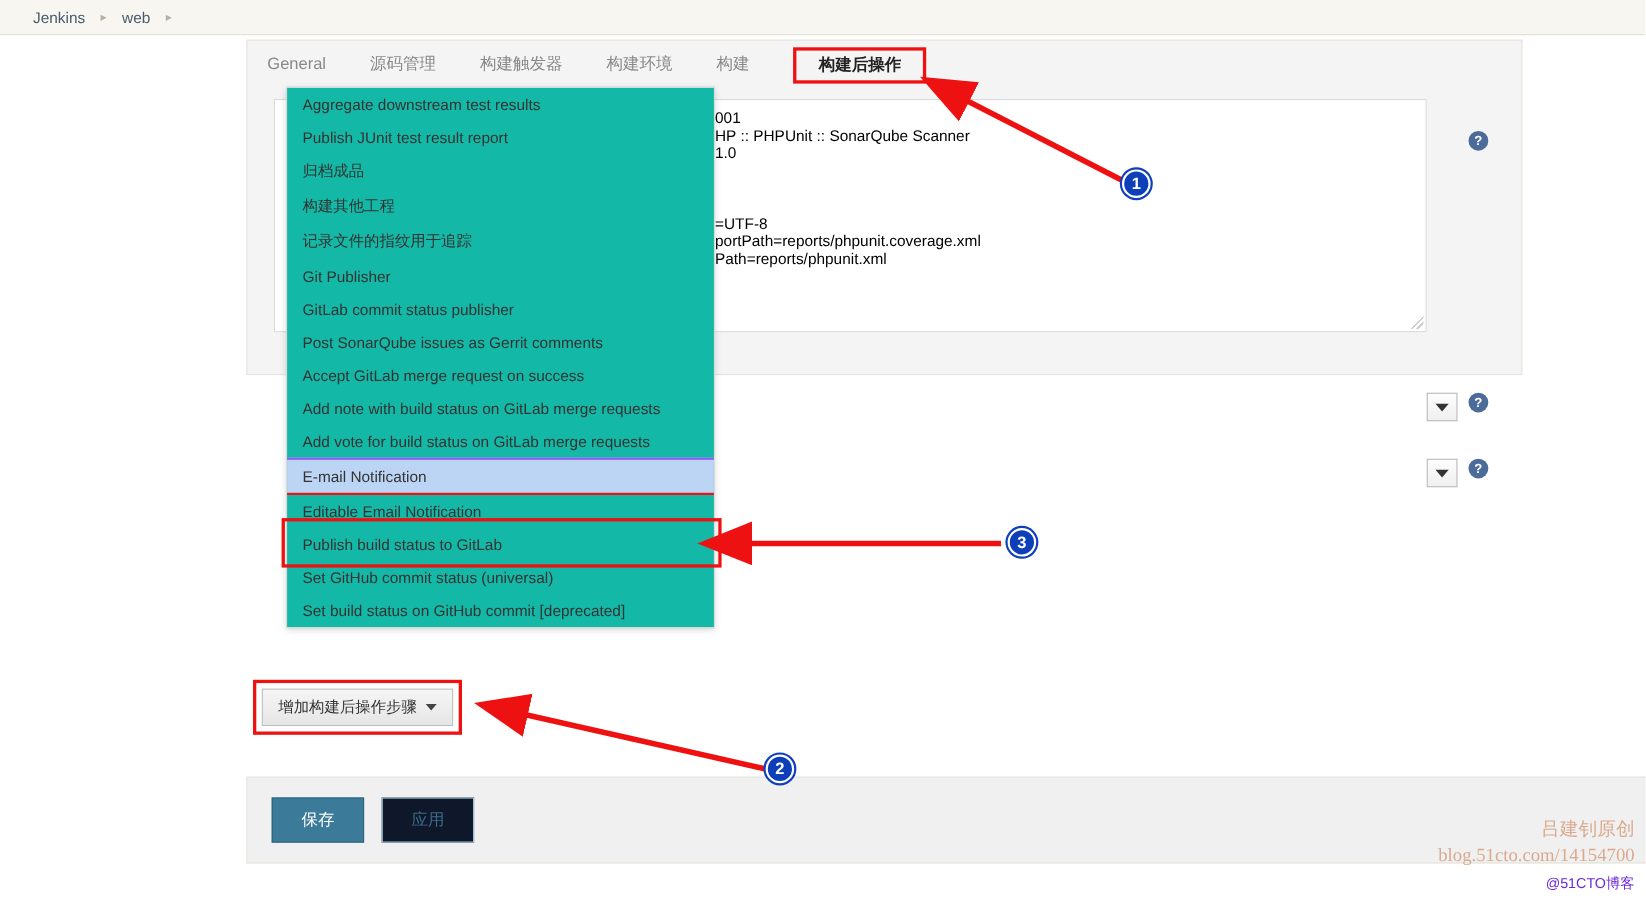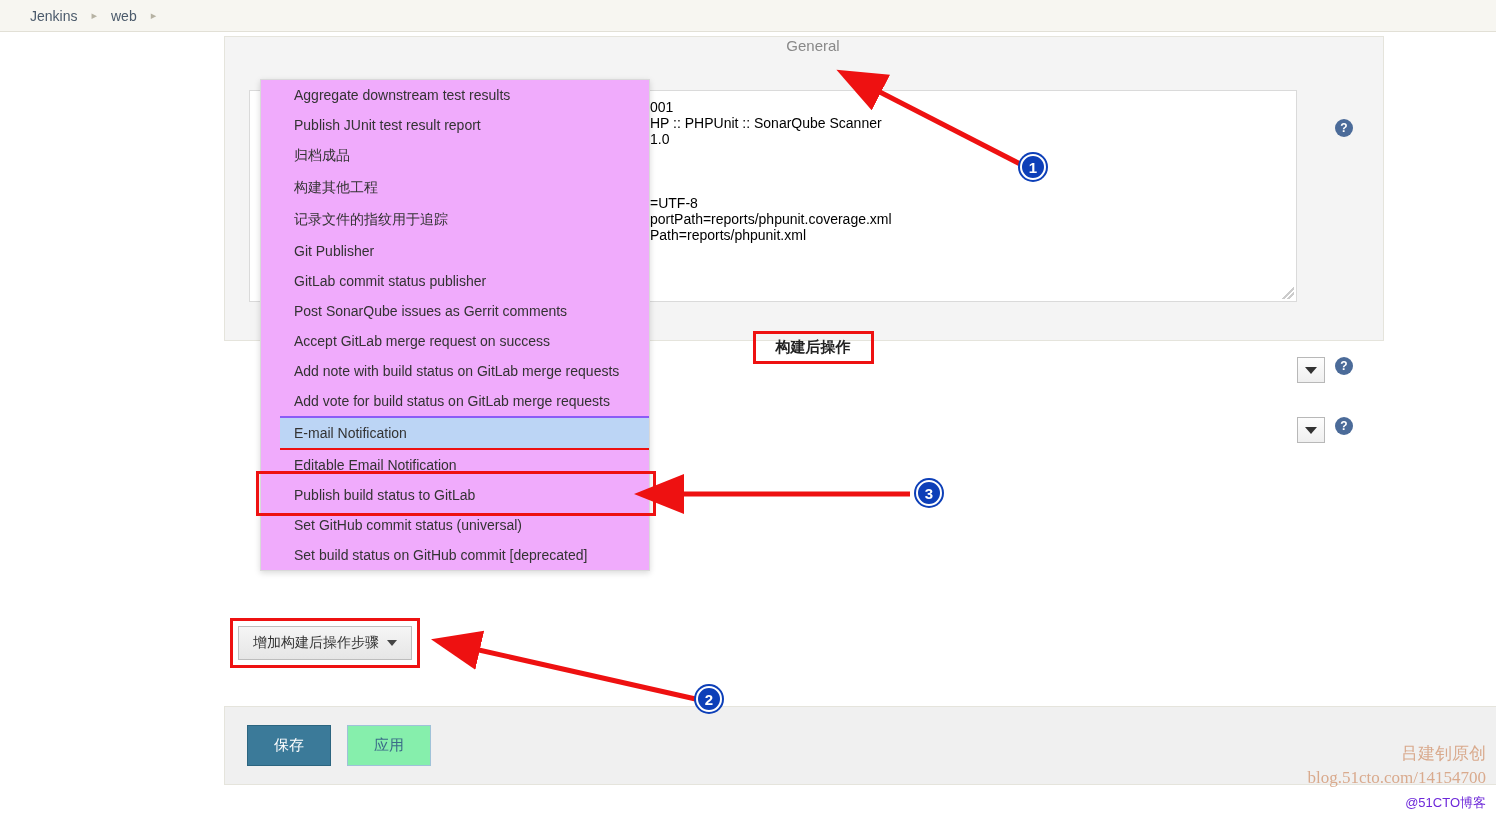--- a/index.html
+++ b/index.html
@@ -39,21 +39,20 @@
     border: 1px solid #e5e4dc;
   }
   .tab-bar {
     height: 43px;
     display: flex;
     align-items: center;
     padding-left: 18px;
     gap: 40px;
     font-size: 15px;
     color: #888;
-    flex-direction: column;
   }
   .tab-bar .tab { cursor: pointer; }
   .tab-bar .active-wrap {
     border: 3px solid #e11;
     padding: 4px 20px;
     position: relative;
     top: 1px;
   }
   .tab-bar .active-wrap .tab {
     color: #222;
@@ -112,25 +111,24 @@
   .collapse-row1-help { top: 320px; }
   .collapse-row2-btn { top: 380px; }
   .collapse-row2-help { top: 380px; }
   .help-top { top: 82px; }
 
   .dropdown-menu {
     position: absolute;
     left: 260px;
     top: 79px;
     width: 390px;
-    background: #f0abfc;
+    background: #14b8a6;
     border: 1px solid #d9d9d9;
     box-shadow: 0 2px 6px rgba(0,0,0,0.15);
     z-index: 30;
-    padding-left: 19px;
   }
   .dropdown-menu .menu-item {
     padding: 7px 14px;
     font-size: 14px;
     color: #333;
     cursor: pointer;
   }
   .dropdown-menu .menu-item.highlight {
     background: #bcd5f5;
     border-top: 2px solid #8b5cf6;
@@ -173,21 +171,21 @@
   }
   .save-btn {
     background: #3b7a99;
     color: #fff;
     border: 1px solid #2c6580;
     padding: 10px 26px;
     font-size: 15px;
     cursor: pointer;
   }
   .apply-btn {
-    background: #86efac;
+    background: #0f172a;
     color: #3b6b88;
     border: 1px solid #9fc2d8;
     padding: 10px 26px;
     font-size: 15px;
     cursor: pointer;
   }
   .watermark {
     position: absolute;
     right: 10px; top: 742px;
     text-align: right;

